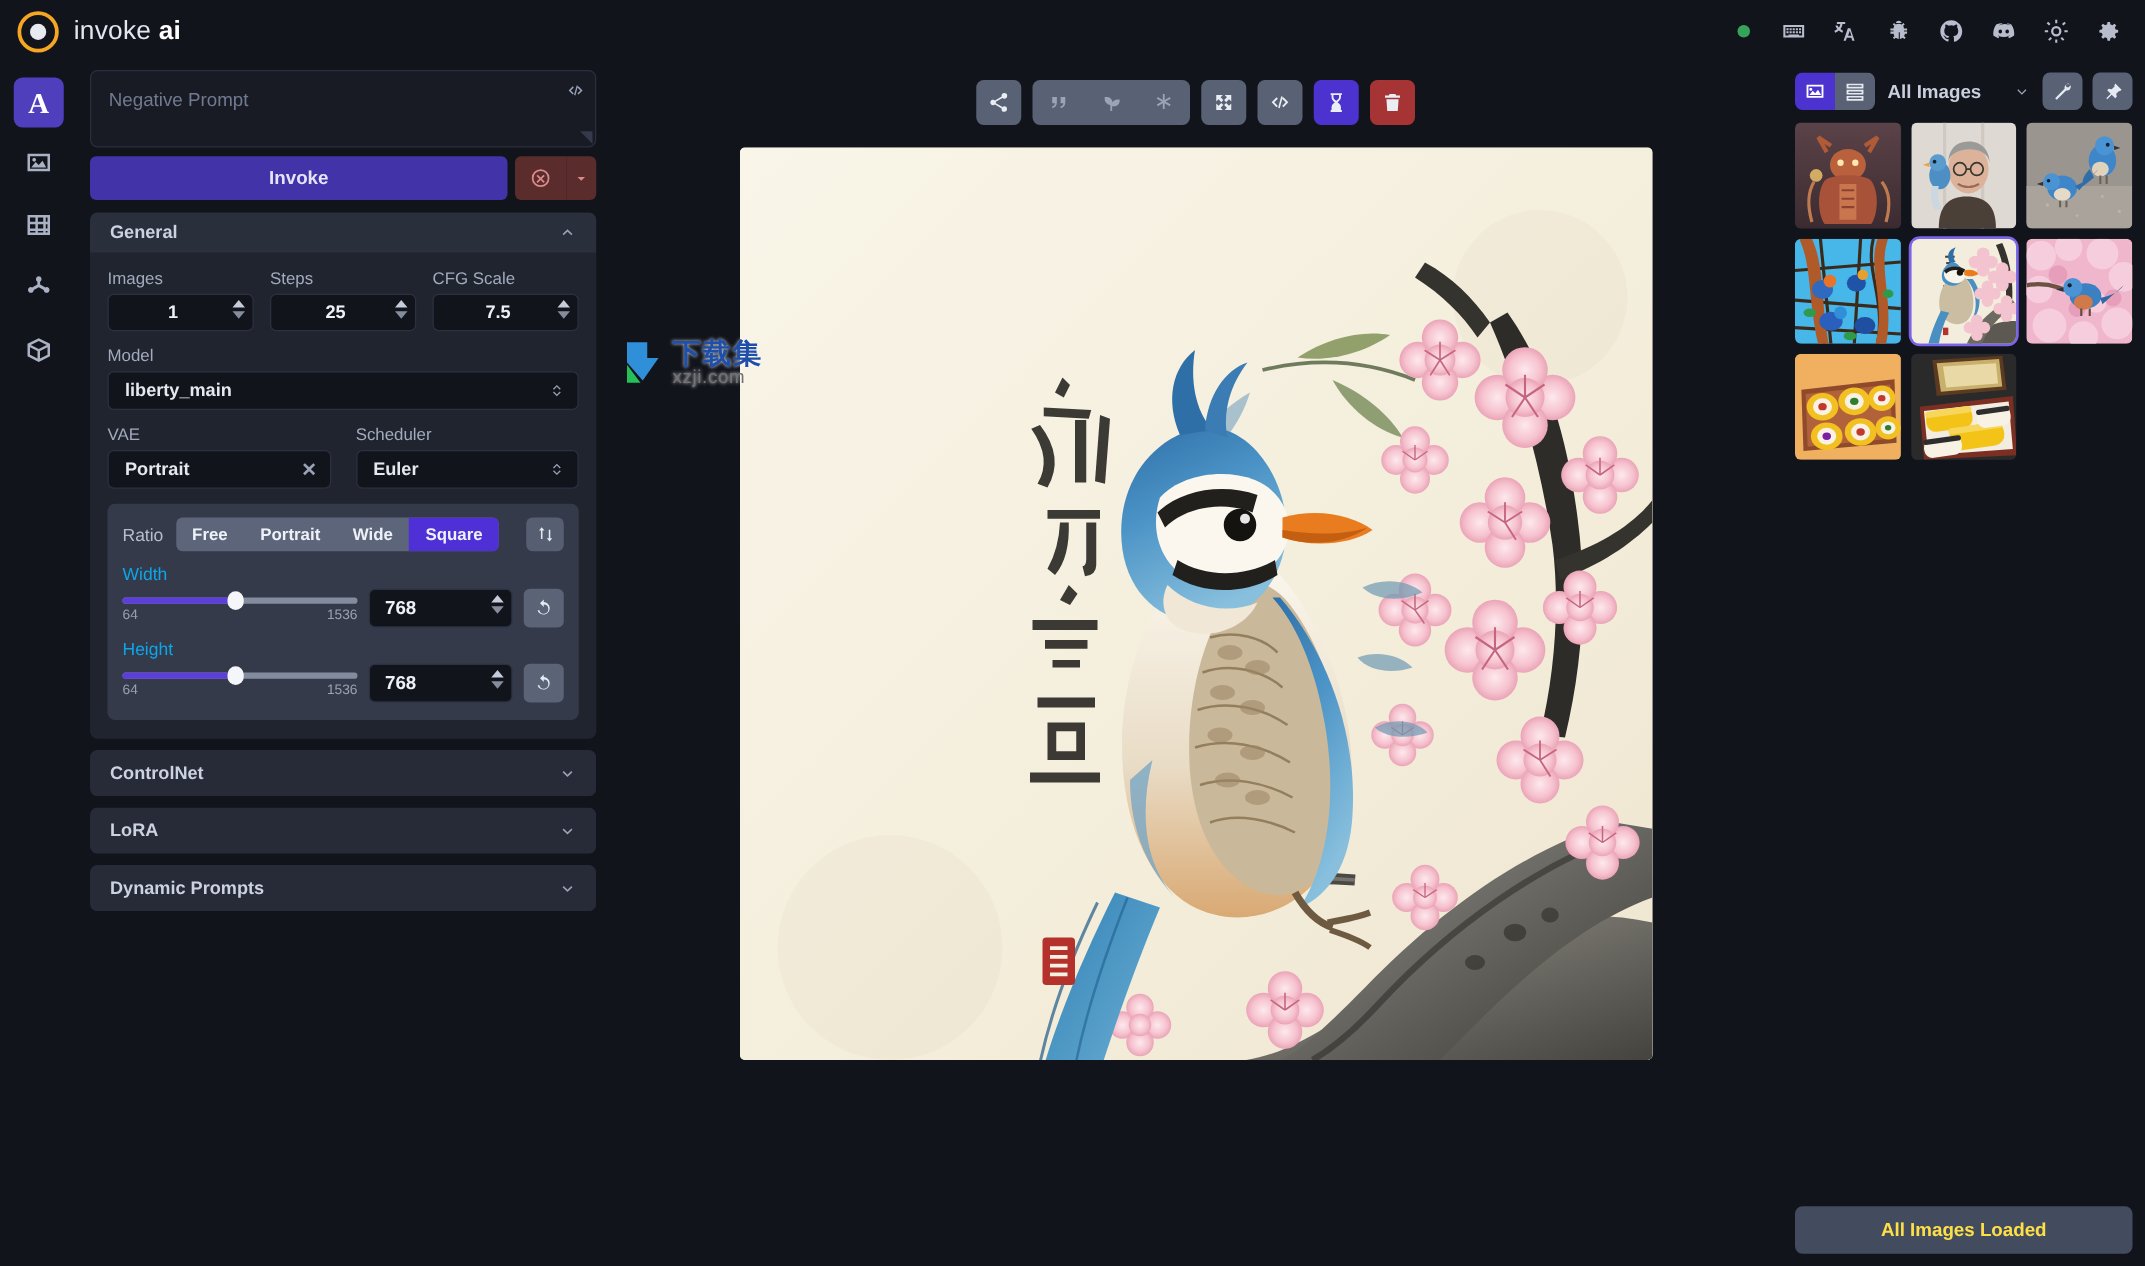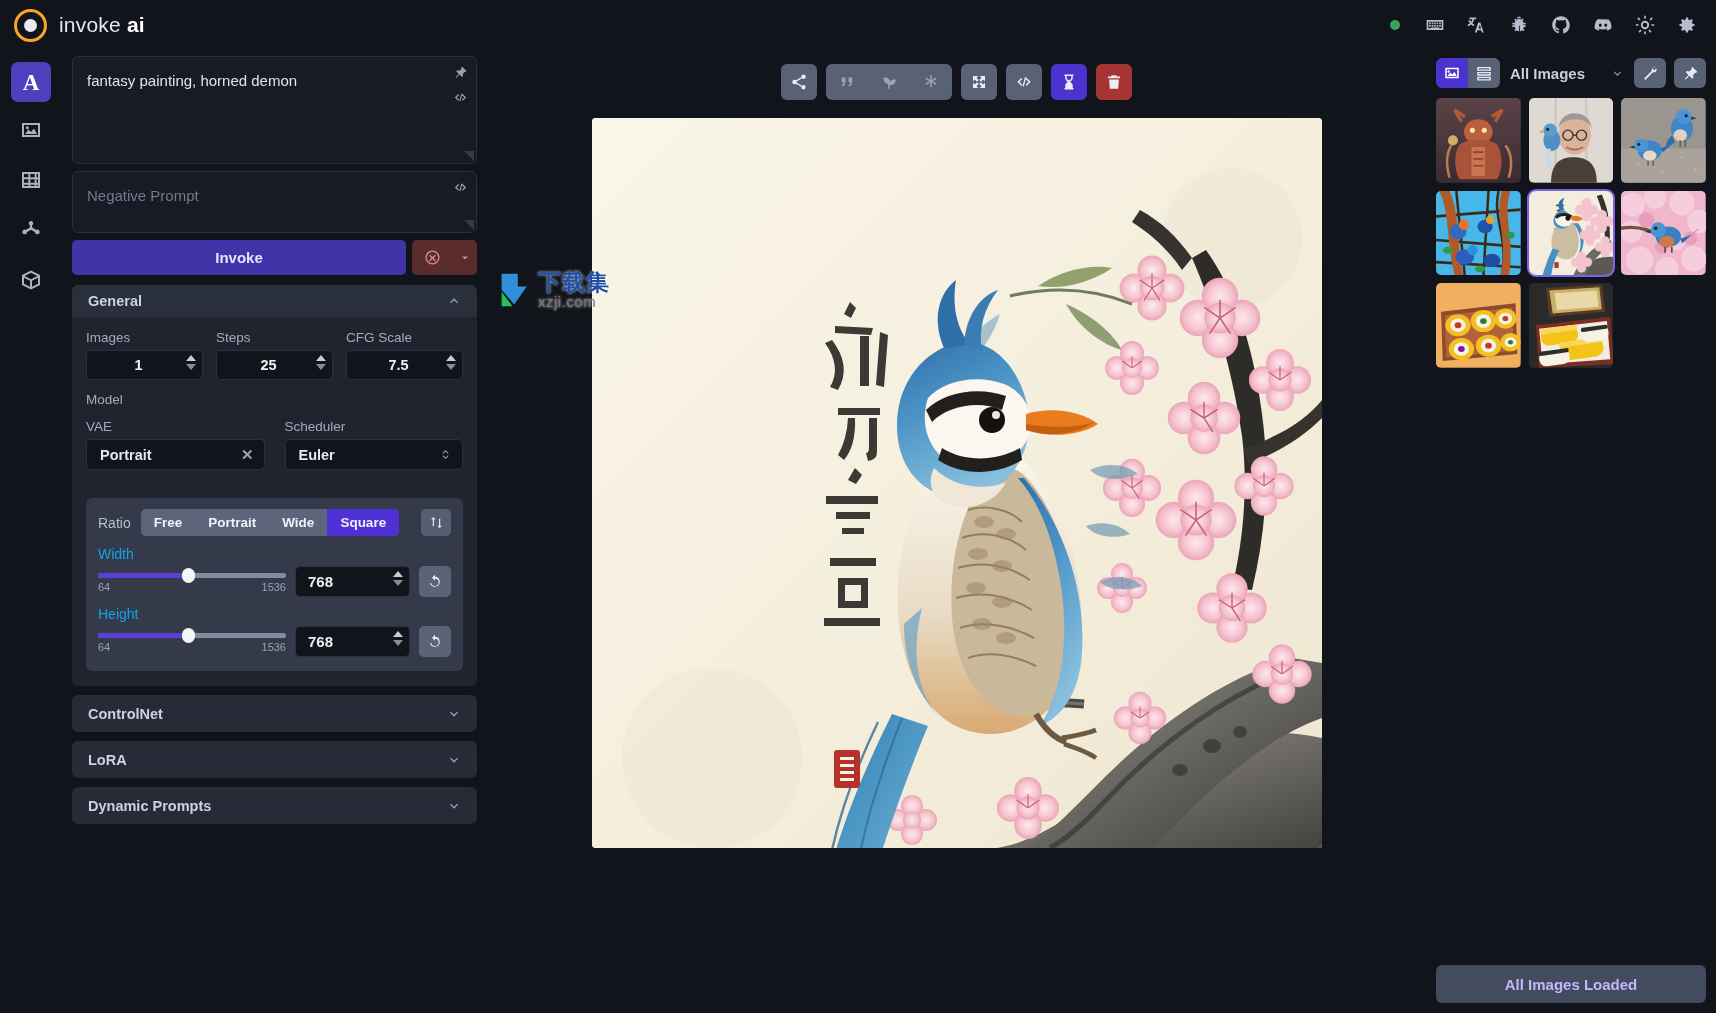--- a/index.html
+++ b/index.html
@@ -128,21 +128,21 @@
     background: #2a2f3c;
   }
   .accordion.collapsed .acc-head { background: #262b37; height: 37px; }
   .acc-head .caret { margin-left: auto; color: #99a1b3; line-height: 0; }
   .acc-head .caret svg { width: 14px; height: 14px; fill: none; stroke: currentColor; stroke-width: 2.2; }
   .acc-body { padding: 13px 14px 15px 14px; }
 
   .field-label { font-size: 13.5px; color: #a2abbe; margin-bottom: 5px; }
   .row3 { display: flex; gap: 13px; margin-bottom: 12px; }
   .row3 > div { flex: 1; }
-  .row2 { display: flex; gap: 20px; margin-bottom: 28px; }
+  .row2 { display: flex; gap: 20px; margin-bottom: 12px; }
   .row2 > div { flex: 1; }
 
   .num-input {
     height: 30px; background: #12141c; border: 1px solid #2b3140; border-radius: 5px;
     display: flex; align-items: center; position: relative;
     padding: 0 22px 0 10px;
   }
   .num-input .val {
     width: 100%; text-align: center; font-size: 14.5px; font-weight: 700; color: #eef0f6;
   }
@@ -317,21 +317,21 @@
     width: 100%; aspect-ratio: 1/1; border-radius: 5px; overflow: hidden;
     position: relative; cursor: pointer; background: #20242f;
   }
   .thumb.selected { outline: 3px solid #7b63e8; outline-offset: -1px; border-radius: 7px; }
   .thumb svg { position: absolute; inset: 0; width: 100%; height: 100%; }
 
   #gallery-footer { margin-top: auto; }
   .all-loaded {
     height: 38px; border-radius: 6px; background: #434b5e;
     display: flex; align-items: center; justify-content: center;
-    font-size: 15px; font-weight: 700; color: #c4b5fd; cursor: default;
+    font-size: 15px; font-weight: 700; color: #fde047; cursor: default;
   }
 </style>
 </head>
 <body>
 
 <div id="app-header">
   <div class="brand">
     <span class="brand-mark">
         <i></i>
       </span>
@@ -401,32 +401,20 @@
   </div>
   <div class="rail-btn">
     <span><svg viewBox="0 0 24 24">
           <path d="M12 2.5 21 7v10l-9 4.5L3 17V7l9-4.5zm0 2.3L5.6 8 12 11.2 18.4 8 12 4.8zM5 9.7v6.1l6 3v-6.1l-6-3zm14 0-6 3v6.1l6-3V9.7z"></path>
         </svg></span>
   </div>
 </div>
 
 <div id="params-panel">
 
-  <div class="prompt-box positive">
-    <div class="prompt-text">fantasy painting, horned demon</div>
-    <div class="prompt-icons">
-      <span class="pi"><svg viewBox="0 0 24 24">
-            <path d="M14.5 2.5 21.5 9.5l-1.8 1.8-1-.3-3.2 3.2.6 3.4-1.7 1.7-4-4-5 5-1.1-1.1 5-5-4-4 1.7-1.7 3.4.6 3.2-3.2-.3-1z"></path>
-          </svg></span>
-      <span class="pi"><svg viewBox="0 0 24 24">
-            <path d="M8.3 6.5 9.7 8 5.9 11.8l3.8 3.8-1.4 1.4-5.2-5.2 5.2-5.3zm7.4 0 5.2 5.3-5.2 5.2-1.4-1.4 3.8-3.8L14.3 8l1.4-1.5zm-2.4-1.1 1.7.5-3.3 12.2-1.7-.5 3.3-12.2z"></path>
-          </svg></span>
-    </div>
-    <div class="resize-grip"></div>
-  </div>
 
   <div class="prompt-box negative">
     <div class="prompt-text placeholder">Negative Prompt</div>
     <div class="prompt-icons">
       <span class="pi"><svg viewBox="0 0 24 24">
             <path d="M8.3 6.5 9.7 8 5.9 11.8l3.8 3.8-1.4 1.4-5.2-5.2 5.2-5.3zm7.4 0 5.2 5.3-5.2 5.2-1.4-1.4 3.8-3.8L14.3 8l1.4-1.5zm-2.4-1.1 1.7.5-3.3 12.2-1.7-.5 3.3-12.2z"></path>
           </svg></span>
     </div>
     <div class="resize-grip"></div>
   </div>
@@ -482,20 +470,27 @@
             <span class="stepper">
                 <i class="up"></i>
                 <i class="dn"></i>
               </span>
           </div>
         </div>
       </div>
 
       <div style="margin-bottom:12px;">
         <div class="field-label">Model</div>
+        <div class="select-box">
+          <span>liberty_main</span>
+          <span class="sc"><svg viewBox="0 0 24 24">
+                <polyline points="7 10 12 5 17 10"></polyline>
+                <polyline points="7 14 12 19 17 14"></polyline>
+              </svg></span>
+        </div>
       </div>
 
       <div class="row2">
         <div>
           <div class="field-label">VAE</div>
           <div class="select-box">
             <span>Portrait</span>
             <span class="clear">✕</span>
           </div>
         </div>

